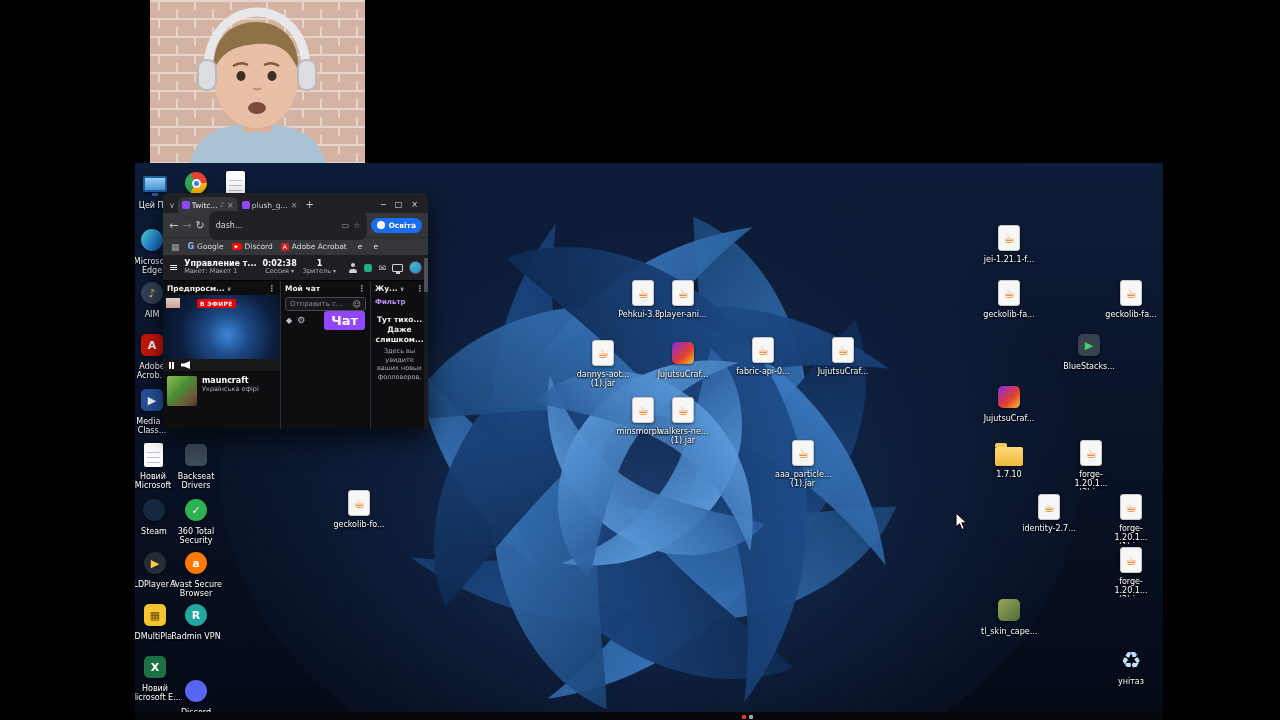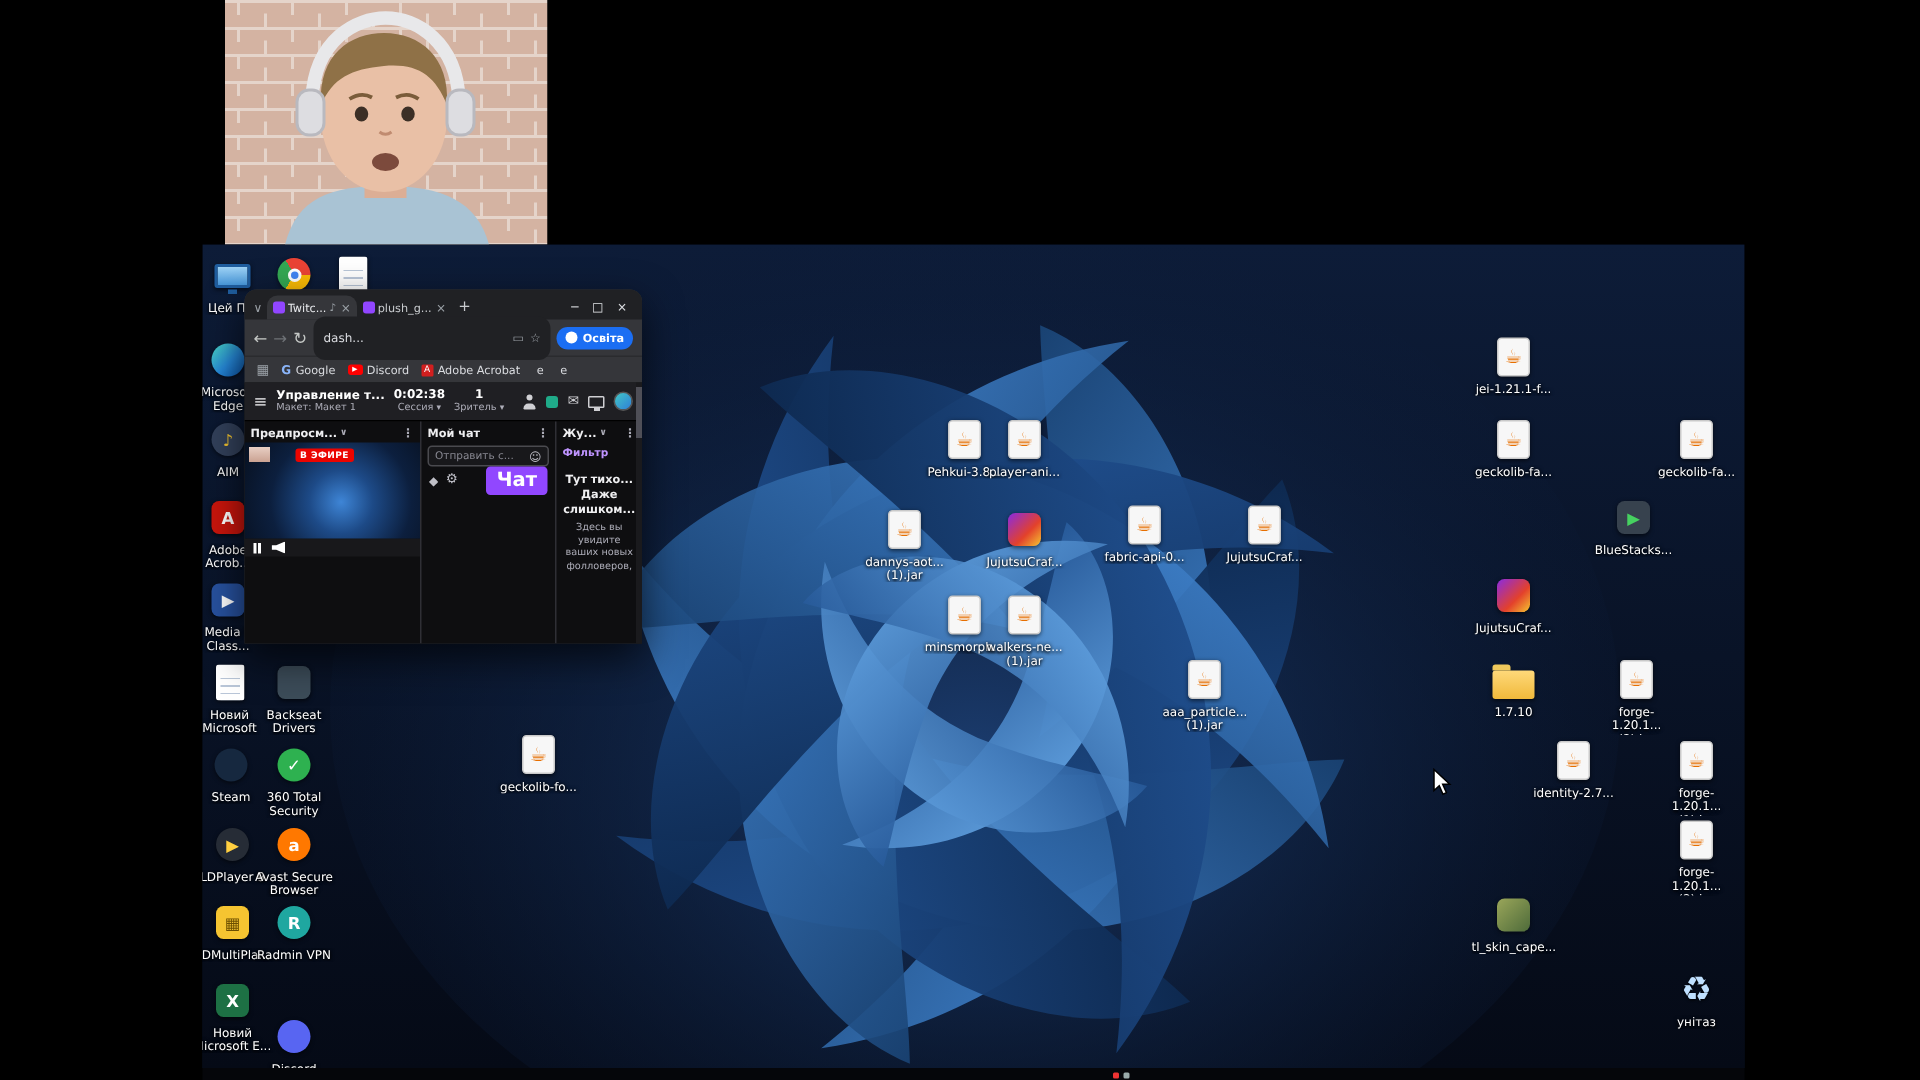--- a/index.html
+++ b/index.html
@@ -576,20 +576,27 @@
             <span class="kebab">⋮</span>
           </div>
           <div class="video">
             <span class="cam"></span>
             <span class="live">В ЭФИРЕ</span>
           </div>
           <div class="vid-controls">
             <span class="ic-pause"></span>
             <span class="ic-speaker"></span>
           </div>
+          <div class="channel">
+            <span class="ch-avatar"></span>
+            <span>
+              <div class="ch-name">mauncraft</div>
+              <div class="ch-desc">Українська ефірі</div>
+            </span>
+          </div>
         </div>
         <div class="col-chat">
           <div class="panel-head">
             <span>Мой чат</span>
             <span class="kebab">⋮</span>
           </div>
           <div class="chat-input">
             <span>Отправить с...</span>
             <span class="sp"></span>
             <span class="ic-smile">☺</span>

